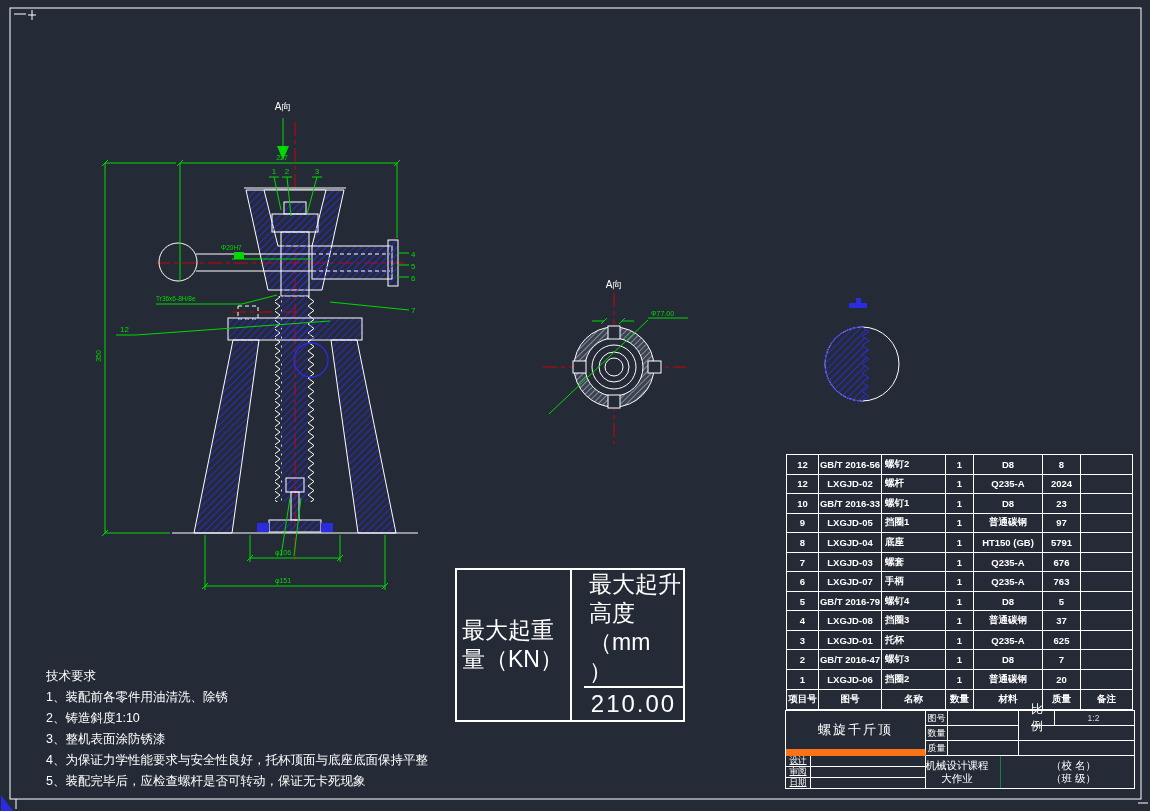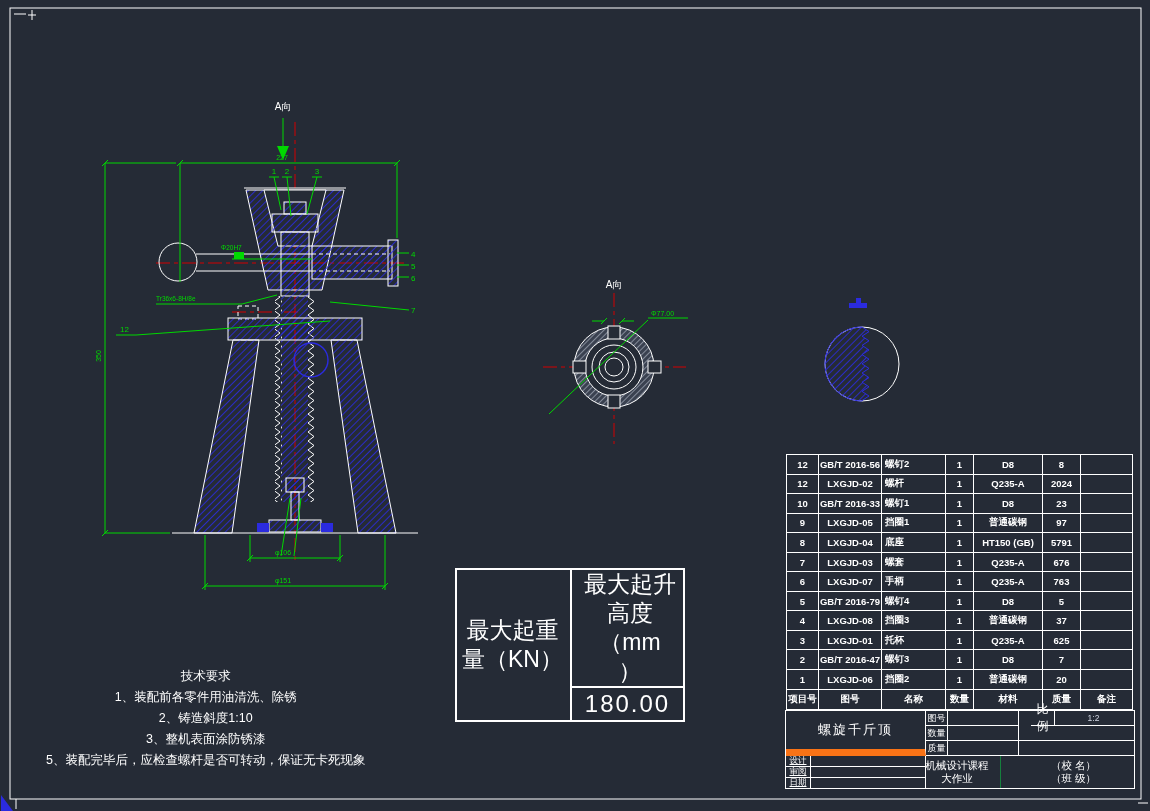--- a/index.html
+++ b/index.html
@@ -1,20 +1,19 @@
 <!DOCTYPE html>
 <html><head>
 <meta charset="utf-8">
 <style>
   html,body{margin:0;padding:0;background:#1a1f28;}
   #sheet{
     position:relative;width:1150px;height:811px;overflow:hidden;
     background:#252b36;
     font-family:"Liberation Sans",sans-serif;
-    text-align:center;
     -webkit-font-smoothing:antialiased;
   }
   svg{position:absolute;left:0;top:0;}
   svg .w{stroke:#ffffff;stroke-width:1;fill:none;}
   svg .wd{stroke:#ffffff;stroke-width:1;fill:none;stroke-dasharray:4 3;}
   svg .outline{stroke:#ffffff;stroke-width:1;}
   svg .hatch{fill:url(#hb);}
   svg .cavity{fill:#252b36;stroke:#ffffff;stroke-width:1;}
   svg .cl{stroke:#d40000;stroke-width:1;fill:none;stroke-dasharray:14 4 4 4;}
   svg .g{stroke:#00d900;stroke-width:1;fill:none;}
@@ -23,21 +22,21 @@
   svg .b{stroke:#2b2bdf;stroke-width:1.4;fill:none;}
   svg .bfill{fill:#2b2bdf;stroke:none;}
 
   
   .tech{position:absolute;left:46px;top:666px;color:#fff;font-size:12.5px;line-height:21px;white-space:nowrap;}
 
   
   .spec{position:absolute;left:455px;top:568px;width:230px;height:154px;
         border:2px solid #fff;box-sizing:border-box;display:flex;color:#fff;}
   .spec-col{width:50%;display:flex;flex-direction:column;box-sizing:border-box;}
-  .spec-col.second{border-left:2px solid #fff;}
+  .spec-col.second{border-left:2px solid #fff;padding-left:12px;}
   .spec-h{flex:1;display:flex;align-items:center;padding-left:5px;
           font-size:23px;line-height:29px;white-space:pre-line;}
   .spec-v{height:36px;border-top:2px solid #fff;display:flex;align-items:center;
           justify-content:center;font-size:24px;letter-spacing:2px;}
 
   
   .bom{position:absolute;left:786px;top:454px;display:grid;
        grid-template-columns:32px 63px 64px 28px 69px 38px 51px;
        grid-auto-rows:19.55px;border:1px solid #fff;color:#fff;}
   .bom-row{display:contents;}
@@ -222,33 +221,34 @@
                l7,4.6 l-7,4.6 l7,4.6 l-7,4.6 l7,4.6 l-7,4.6 l7,4.6 l-7,4.6
                l7,4.6 l-7,4.6 l7,4.6 l-7,4.6 l7,4.6 l-7,4.6 l7,4.6 l-7,4.6 Z" fill="url(#hb)" stroke="#2b2bdf" stroke-width="1"></path>
     </g>
   </svg>
 
   <div class="tech">
     <div>技术要求</div>
     <div>1、装配前各零件用油清洗、除锈</div>
     <div>2、铸造斜度1:10</div>
     <div>3、整机表面涂防锈漆</div>
+    <div>4、为保证力学性能要求与安全性良好，托杯顶面与底座底面保持平整</div>
     <div>5、装配完毕后，应检查螺杆是否可转动，保证无卡死现象</div>
   </div>
 
   <div class="spec">
     <div class="spec-col">
       <div class="spec-h">最大起重
 量（KN）</div>
     </div>
     <div class="spec-col second">
       <div class="spec-h">最大起升
 高度（mm
 ）</div>
-      <div class="spec-v">180.00</div>
+      <div class="spec-v">210.00</div>
     </div>
   </div>
 
   <div class="bom">
     <div class="bom-row"><div class="bc">12</div><div class="bc">GB/T 2016-56</div><div class="bc left">螺钉2</div><div class="bc">1</div><div class="bc">D8</div><div class="bc">8</div><div class="bc"></div></div>
       <div class="bom-row"><div class="bc">12</div><div class="bc">LXGJD-02</div><div class="bc left">螺杆</div><div class="bc">1</div><div class="bc">Q235-A</div><div class="bc">2024</div><div class="bc"></div></div>
       <div class="bom-row"><div class="bc">10</div><div class="bc">GB/T 2016-33</div><div class="bc left">螺钉1</div><div class="bc">1</div><div class="bc">D8</div><div class="bc">23</div><div class="bc"></div></div>
       <div class="bom-row"><div class="bc">9</div><div class="bc">LXGJD-05</div><div class="bc left">挡圈1</div><div class="bc">1</div><div class="bc">普通碳钢</div><div class="bc">97</div><div class="bc"></div></div>
       <div class="bom-row"><div class="bc">8</div><div class="bc">LXGJD-04</div><div class="bc left">底座</div><div class="bc">1</div><div class="bc">HT150 (GB)</div><div class="bc">5791</div><div class="bc"></div></div>
       <div class="bom-row"><div class="bc">7</div><div class="bc">LXGJD-03</div><div class="bc left">螺套</div><div class="bc">1</div><div class="bc">Q235-A</div><div class="bc">676</div><div class="bc"></div></div>

